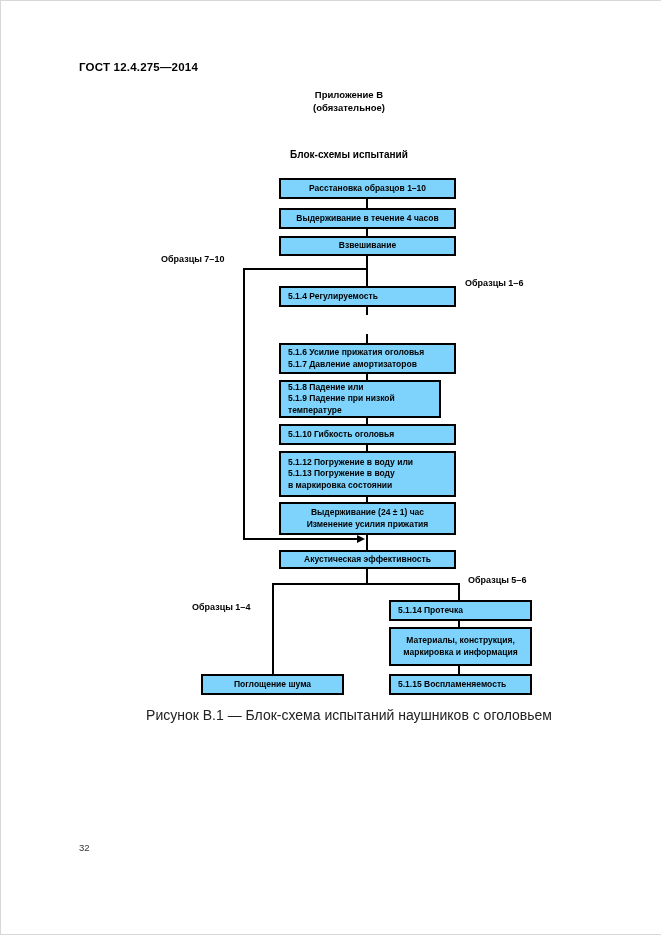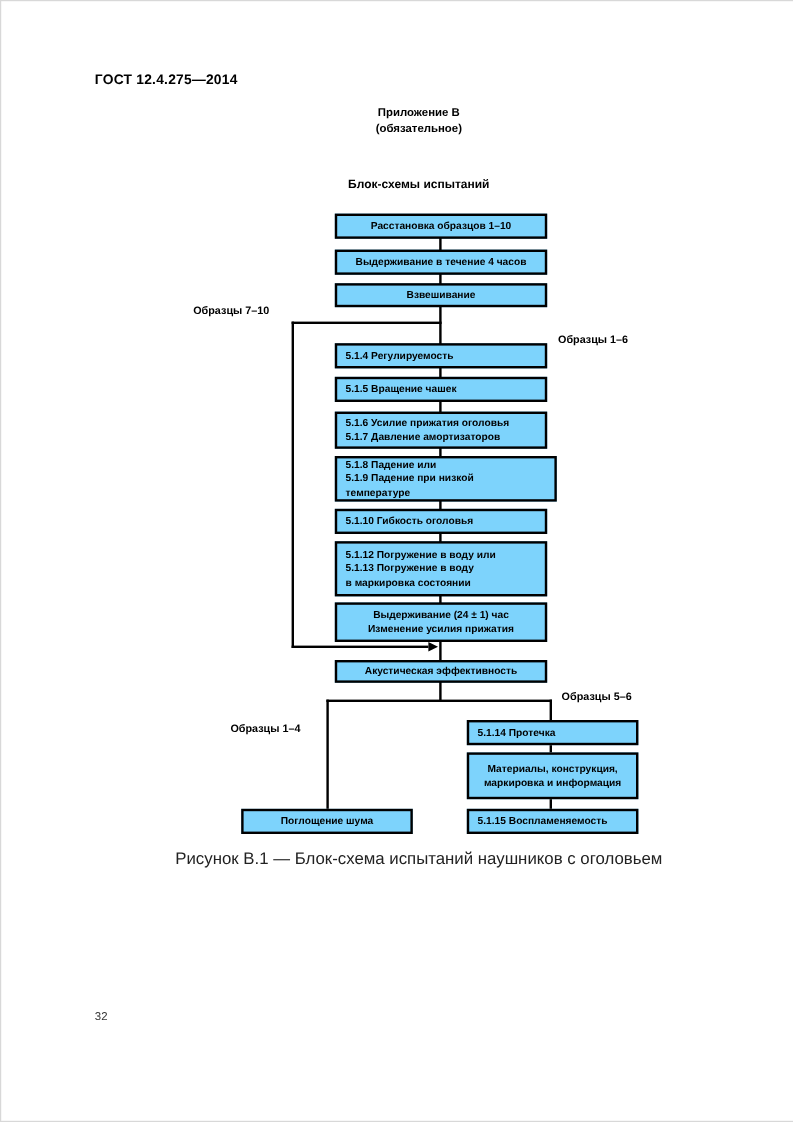--- a/index.html
+++ b/index.html
@@ -79,30 +79,27 @@
   </div>
 
   <div class="fbox center" style="left:278px;top:235px;width:177px;height:20px;">
     <div>Взвешивание</div>
   </div>
 
   <div class="fbox left" style="left:278px;top:285px;width:177px;height:21px;">
     <div>5.1.4 Регулируемость</div>
   </div>
 
-  <div class="fbox left" style="left:278px;top:313px;width:177px;height:21px;">
-    <div>5.1.5 Вращение чашек</div>
-  </div>
 
   <div class="fbox left" style="left:278px;top:342px;width:177px;height:31px;">
     <div>5.1.6 Усилие прижатия оголовья</div>
     <div>5.1.7 Давление амортизаторов</div>
   </div>
 
-  <div class="fbox left" style="left:278px;top:379px;width:185px;height:38px;">
+  <div class="fbox left" style="left:278px;top:379px;width:162px;height:38px;">
     <div>5.1.8 Падение или</div>
     <div>5.1.9 Падение при низкой</div>
     <div>температуре</div>
   </div>
 
   <div class="fbox left" style="left:278px;top:423px;width:177px;height:21px;">
     <div>5.1.10 Гибкость оголовья</div>
   </div>
 
   <div class="fbox left" style="left:278px;top:450px;width:177px;height:46px;">

